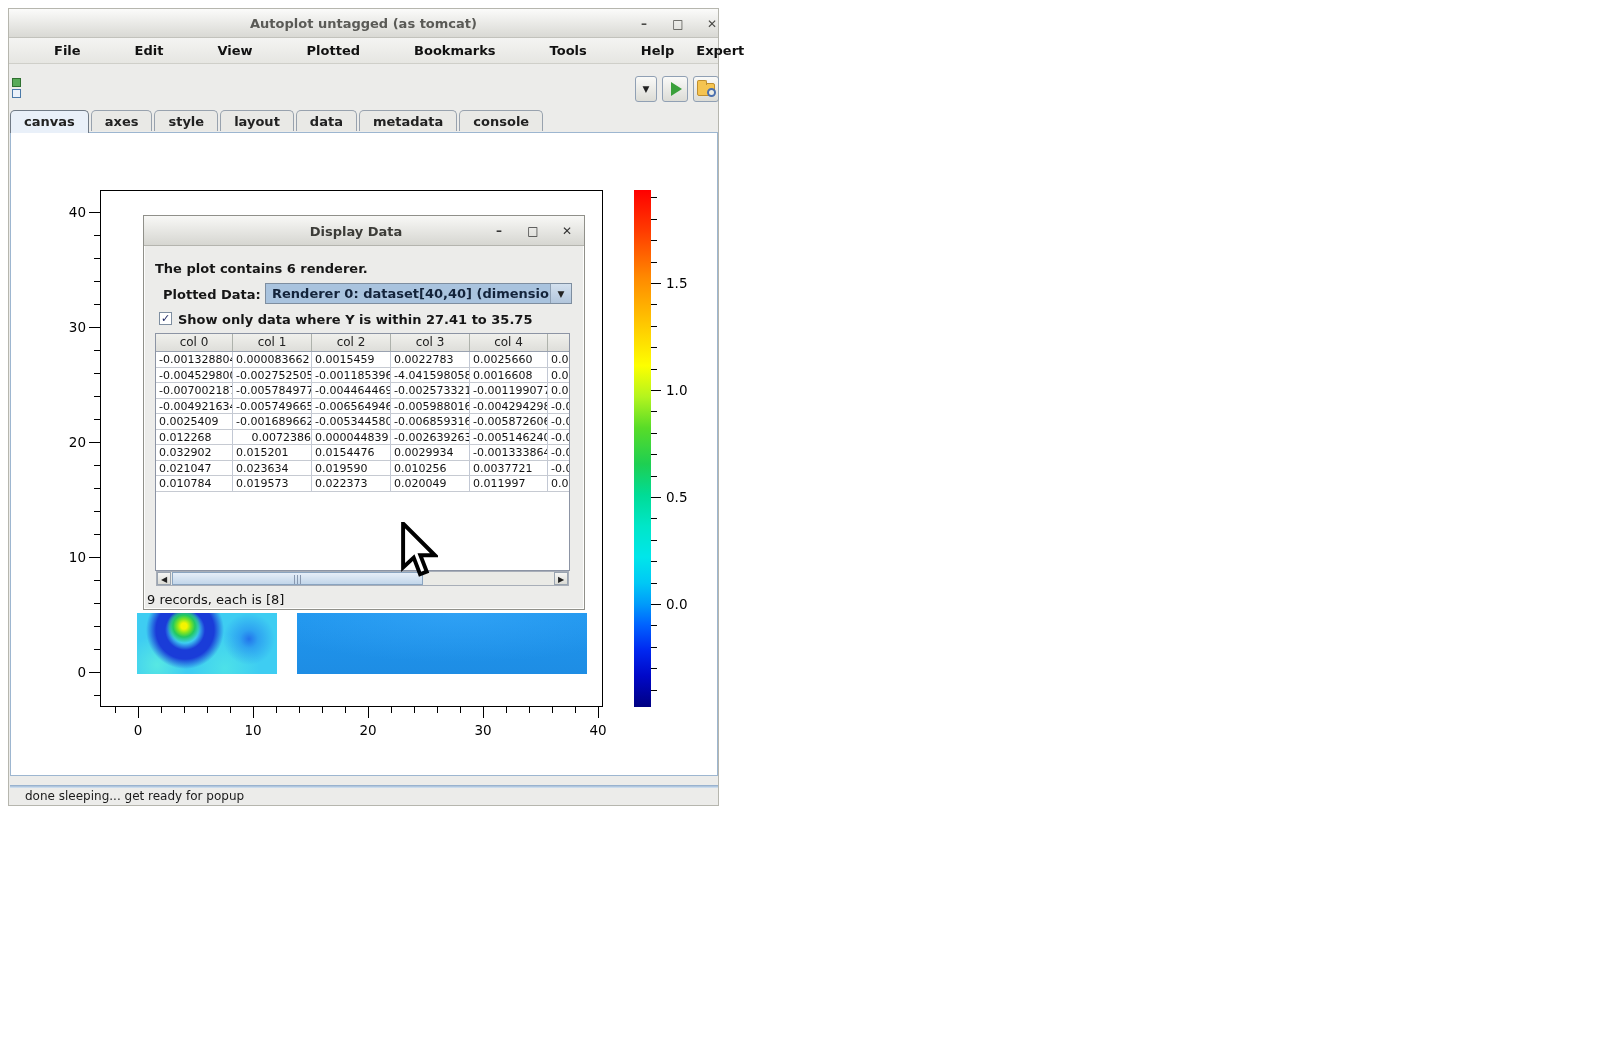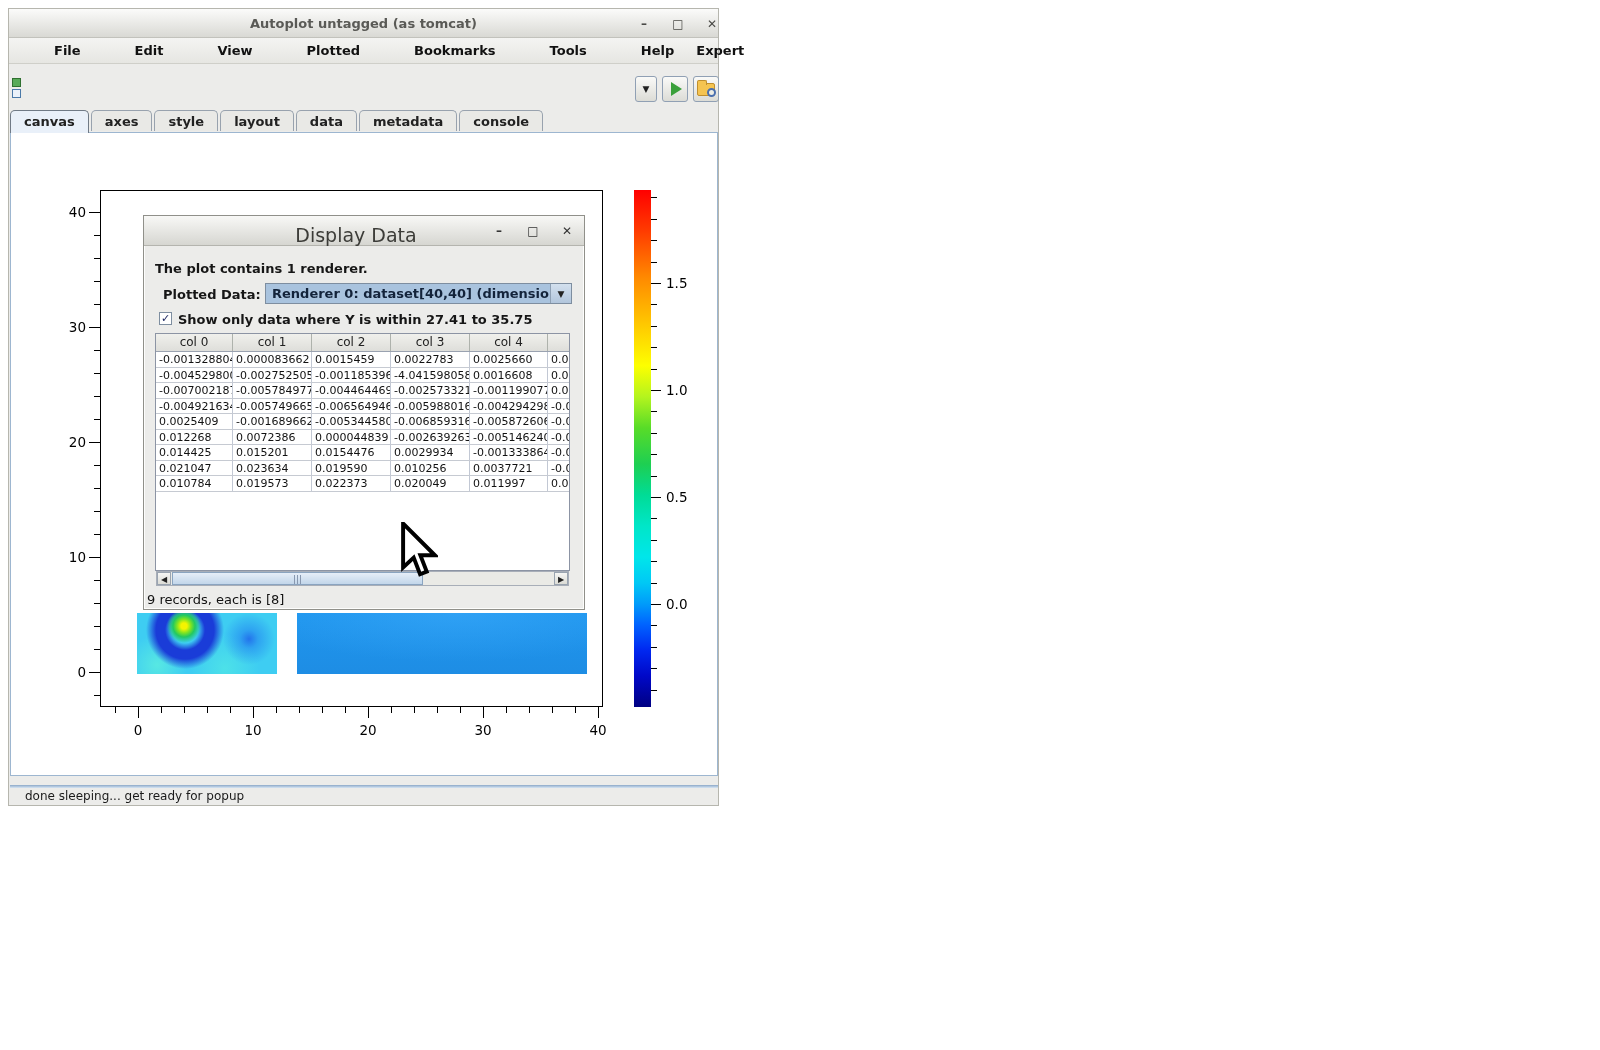--- a/index.html
+++ b/index.html
@@ -78,21 +78,21 @@
       linear-gradient(180deg,#3ecdf2,#3ecdf2); }
   .heat-right { left:297px; top:613px; width:290px; height:61px;
     background: radial-gradient(ellipse 300px 70px at 160px 0px, rgba(60,170,250,0.55), rgba(60,170,250,0) 70%),
                 linear-gradient(180deg,#1f96ee,#1e8de4); }
 
   
   .dialog { left:143px; top:215px; width:442px; height:395px; background:#ececea;
             border:1px solid #90908a; box-shadow:0 0 0 1px #fdfdfc inset; z-index:5; }
   .dlg-titlebar { left:144px; top:216px; width:440px; height:30px;
                   background:linear-gradient(180deg,#f8f8f6,#d6d6d1); border-bottom:1px solid #b4b4ae; z-index:6; }
-  .dlg-title { position:absolute; left:0; right:16px; top:8px; text-align:center; font-size:19px; font-weight:400; color:#3c3c38; }
+  .dlg-title { position:absolute; left:0; right:16px; top:8px; text-align:center; font-size:13px; font-weight:700; color:#3c3c38; }
   .dlg-btn { position:absolute; top:6px; width:20px; height:18px; line-height:18px; text-align:center;
              font-size:12px; font-weight:bold; color:#333; }
   .dlg-text { z-index:6; font-size:13px; font-weight:bold; color:#161616; white-space:nowrap; }
 
   .combo { left:265px; top:283px; width:307px; height:21px; background:#a9c3de; border:1px solid #7e8ea0;
            z-index:6; display:flex; align-items:center; }
   .combo-value { flex:1; padding-left:6px; font-size:13px; font-weight:bold; color:#13233a;
                  white-space:nowrap; overflow:hidden; }
   .combo-arrow { width:21px; height:100%; background:linear-gradient(180deg,#d3e0ee,#b2c6dc);
                  border-left:1px solid #8ea0b4; text-align:center; font-size:9px; line-height:20px; color:#222; }
@@ -274,21 +274,21 @@
     </div>
 
   <div class="abs dialog"></div>
   <div class="abs dlg-titlebar">
     <div class="dlg-title">Display Data</div>
     <div class="dlg-btn" style="left:345px">–</div>
     <div class="dlg-btn" style="left:379px">□</div>
     <div class="dlg-btn" style="left:413px">✕</div>
   </div>
 
-  <div class="abs dlg-text" style="left:155px; top:261px">The plot contains 1 renderer.</div>
+  <div class="abs dlg-text" style="left:155px; top:261px">The plot contains 6 renderer.</div>
   <div class="abs dlg-text" style="left:163px; top:287px">Plotted Data:</div>
 
   <div class="abs combo">
     <div class="combo-value">Renderer 0: dataset[40,40] (dimension...</div>
     <div class="combo-arrow">▼</div>
   </div>
 
   <div class="abs checkbox">
     <span>✓</span>
   </div>
@@ -338,28 +338,28 @@
       <div class="trow">
         <div class="td" style="width: 77px;">0.0025409</div>
         <div class="td" style="width: 79px;">-0.001689662...</div>
         <div class="td" style="width: 79px;">-0.005344580...</div>
         <div class="td" style="width: 79px;">-0.006859316...</div>
         <div class="td" style="width: 78px;">-0.005872606...</div>
         <div class="td" style="width: 23px;">-0.00</div>
       </div>
       <div class="trow">
         <div class="td" style="width: 77px;">0.012268</div>
-        <div class="td" style="width: 79px;">0.0072386</div>
+        <div class="td" style="width: 79px; text-align: right;">0.0072386</div>
         <div class="td" style="width: 79px;">0.000044839</div>
         <div class="td" style="width: 79px;">-0.002639263...</div>
         <div class="td" style="width: 78px;">-0.005146240...</div>
         <div class="td" style="width: 23px;">-0.00</div>
       </div>
       <div class="trow">
-        <div class="td" style="width: 77px;">0.014425</div>
+        <div class="td" style="width: 77px;">0.032902</div>
         <div class="td" style="width: 79px;">0.015201</div>
         <div class="td" style="width: 79px;">0.0154476</div>
         <div class="td" style="width: 79px;">0.0029934</div>
         <div class="td" style="width: 78px;">-0.001333864...</div>
         <div class="td" style="width: 23px;">-0.00</div>
       </div>
       <div class="trow">
         <div class="td" style="width: 77px;">0.021047</div>
         <div class="td" style="width: 79px;">0.023634</div>
         <div class="td" style="width: 79px;">0.019590</div>

